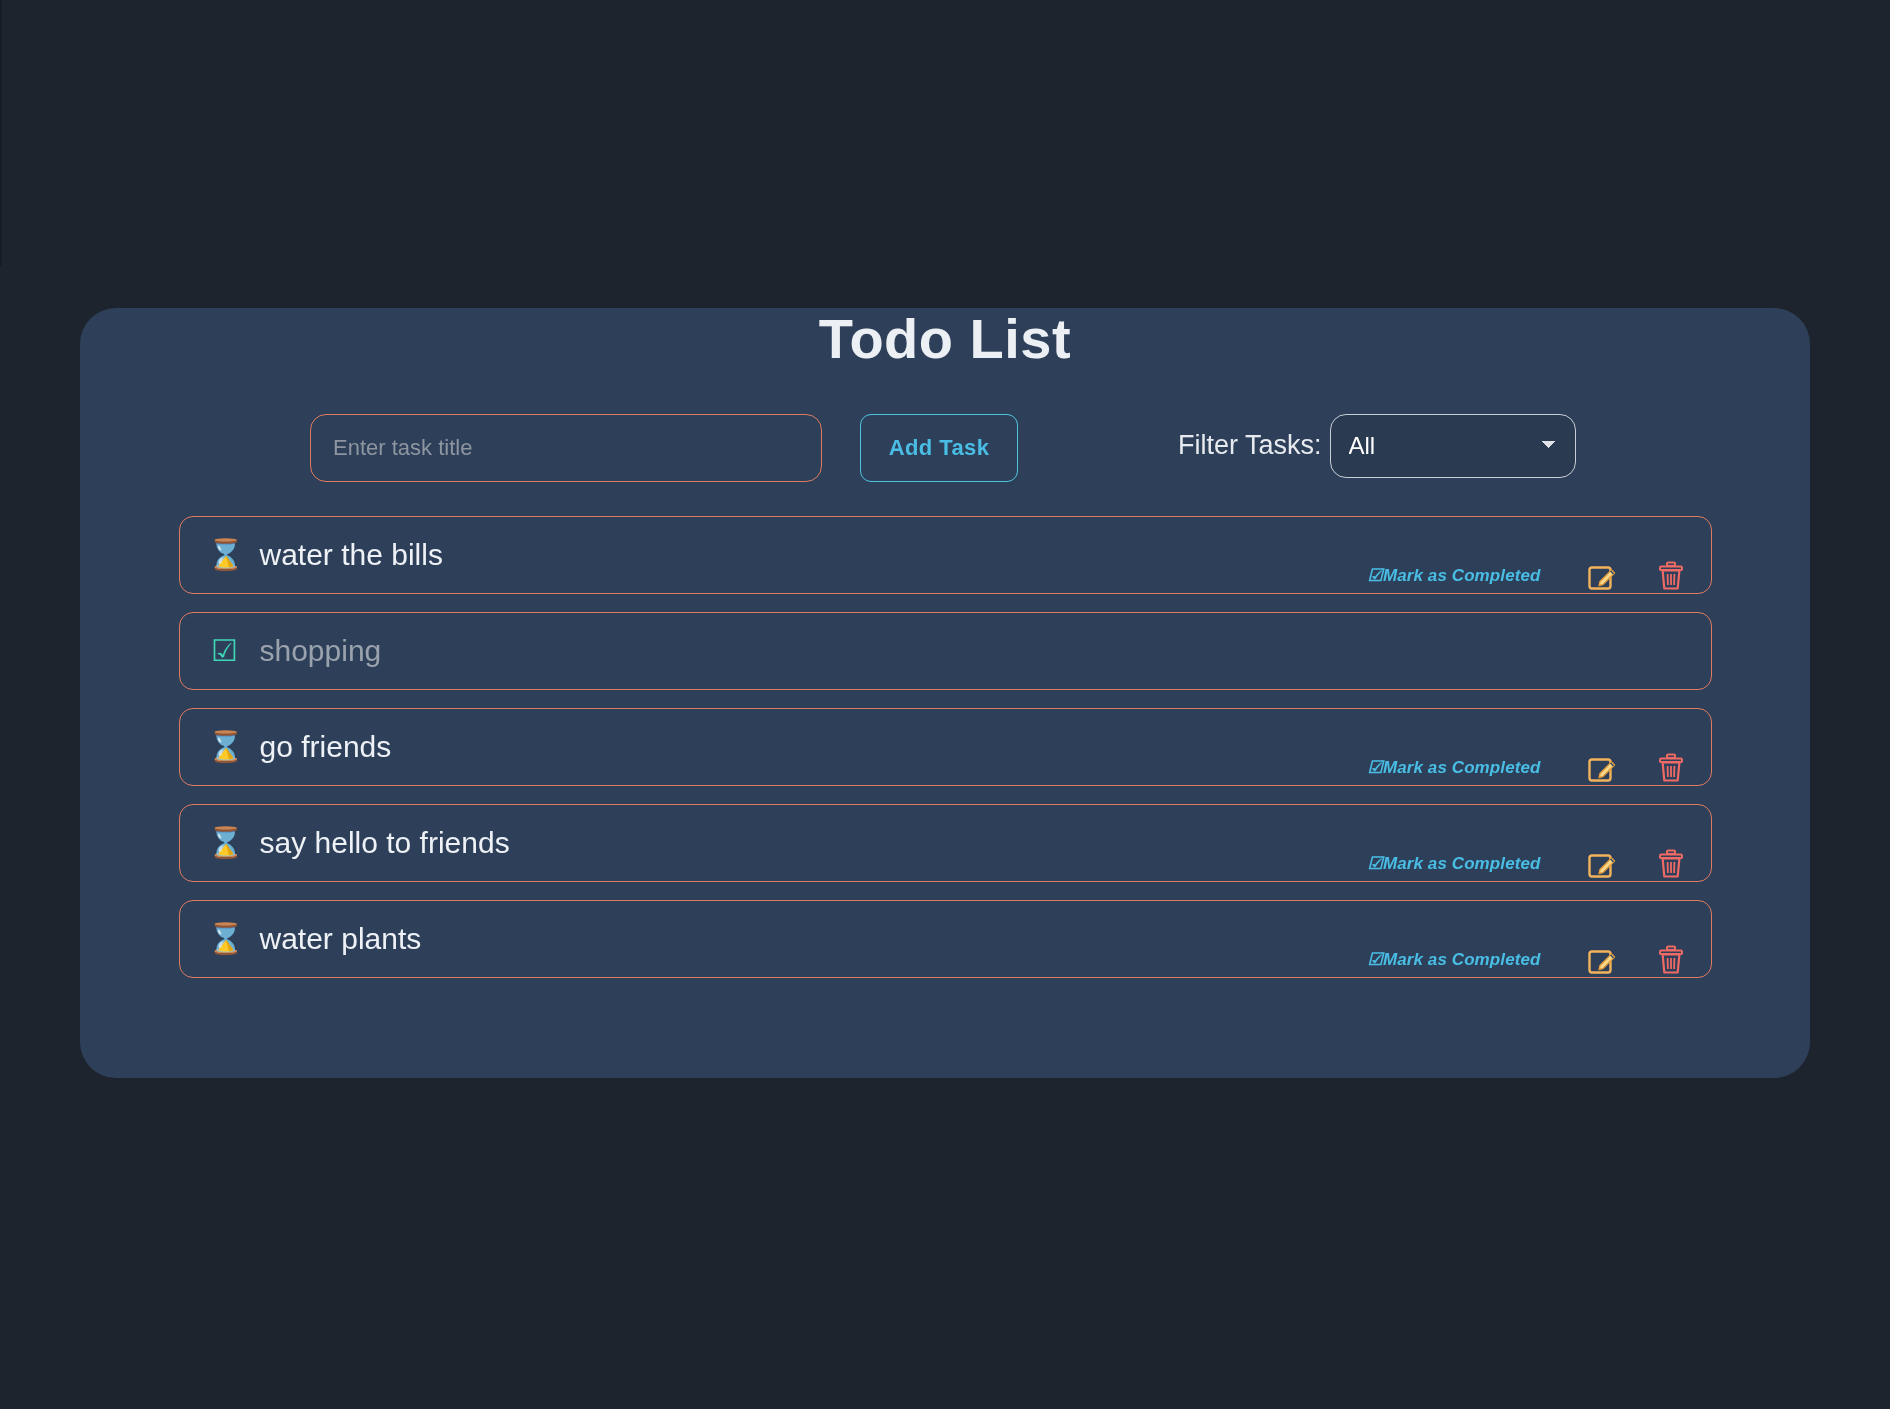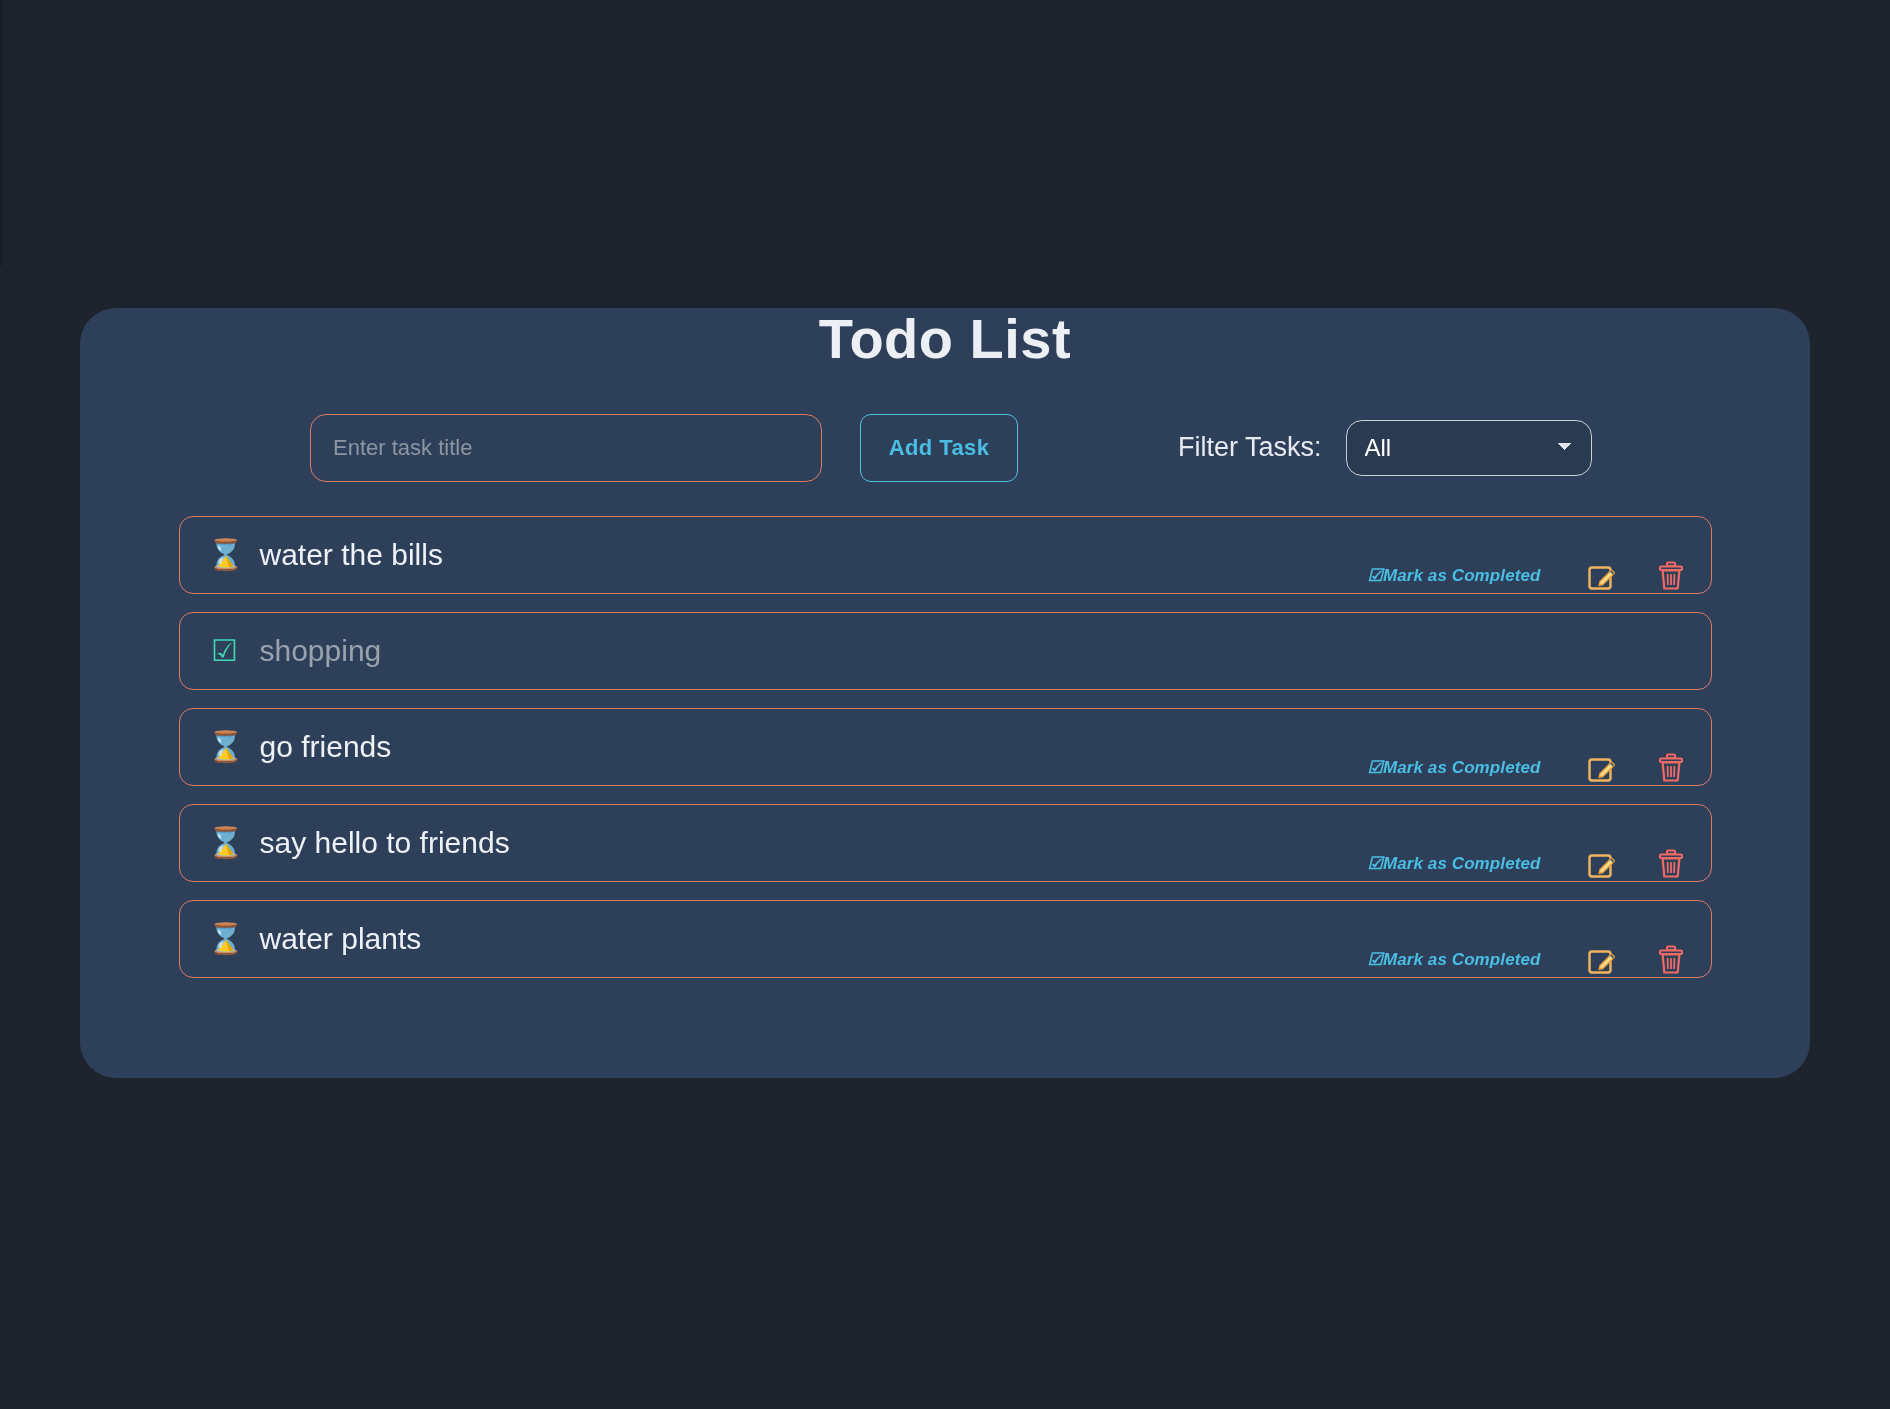--- a/index.html
+++ b/index.html
@@ -41,21 +41,21 @@
     text-align: center;
     font-size: 56px;
     font-weight: bold;
     color: #eceff3;
     letter-spacing: 0.5px;
     line-height: 1.1;
   }
 
   .controls {
     display: flex;
-    align-items: center;
+    align-items: flex-start;
     margin-top: 44px;
     padding-left: 230px;
   }
 
   .task-input {
     width: 512px;
     height: 68px;
     background: transparent;
     border: 1px solid #e07a5f;
     border-radius: 16px;
@@ -84,27 +84,27 @@
 
   .filter-group {
     display: flex;
     align-items: center;
     margin-left: 160px;
   }
 
   .filter-label {
     font-size: 27px;
     color: #e7eaee;
-    margin-right: 24px;
+    margin-right: 8px;
     white-space: nowrap;
   }
 
   .filter-select {
     width: 246px;
-    height: 56px;
+    height: 64px;
     background: #2a3a50;
     border: 1px solid #c9ced6;
     border-radius: 16px;
     color: #ffffff;
     font-family: "Liberation Sans", sans-serif;
     font-size: 24px;
     padding: 0 18px;
     outline: none;
     cursor: pointer;
     appearance: none;

